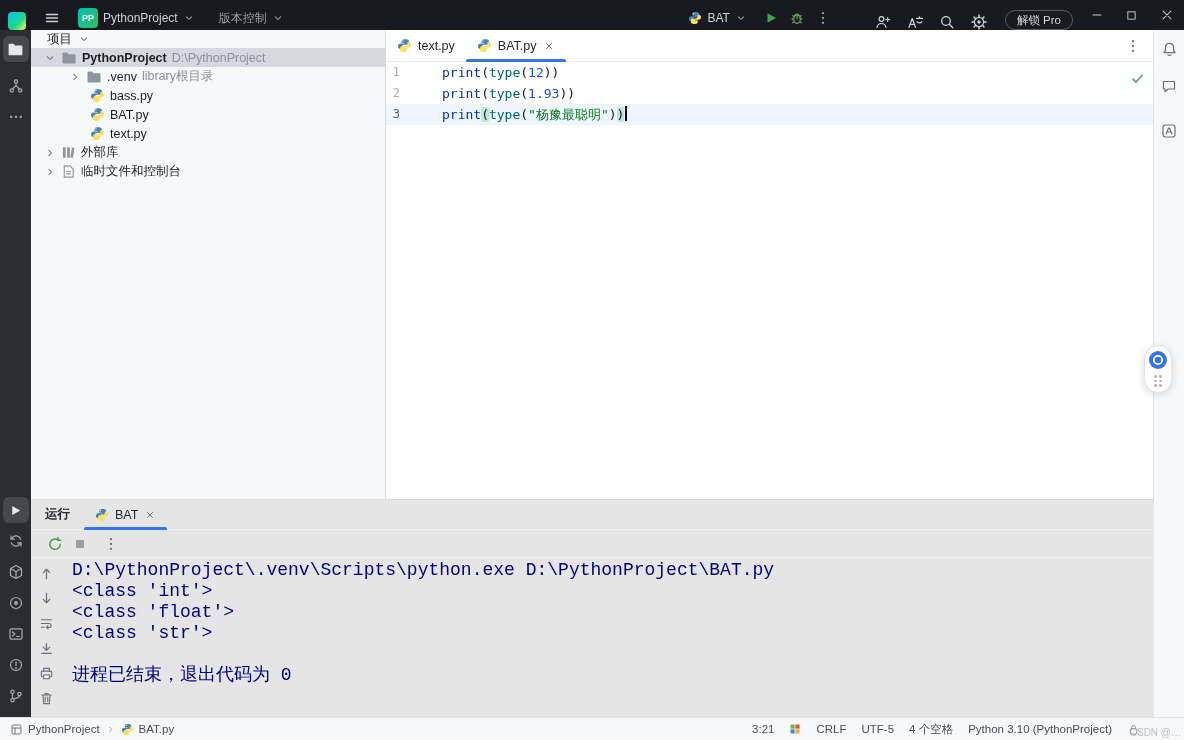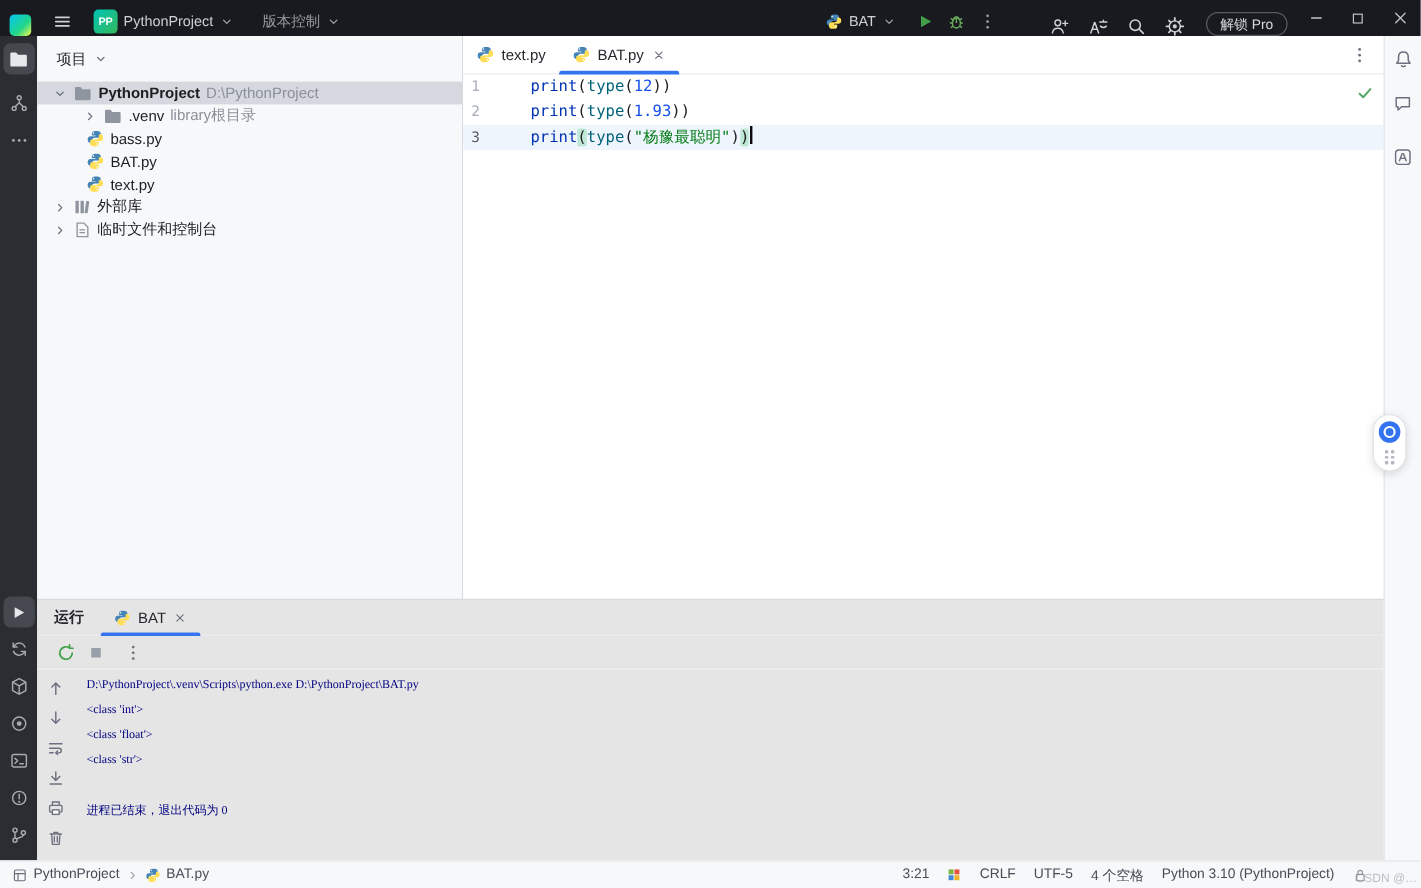--- a/index.html
+++ b/index.html
@@ -24,29 +24,29 @@
 
 
 .left-strip{position:absolute;top:30px;left:0;width:31px;bottom:23px;background:#2b2d32;display:flex;flex-direction:column;align-items:center;padding:6px 0 8px}
 .strip-btn{width:26px;height:26px;border-radius:6px;display:flex;align-items:center;justify-content:center;color:#a8abb2;margin-bottom:8px}
 .strip-btn.active{background:#45484e;color:#e5e7ea}
 .strip-spacer{margin-top:auto}
 .left-strip .strip-btn{margin-bottom:5px}
 
 
 .project-panel{position:absolute;top:30px;left:31px;width:355px;height:469px;background:#f7f8fa;border-right:1px solid #d9dbe0}
-.pp-header{height:38px;display:flex;align-items:center;gap:6px;padding-left:16px;font-size:12.5px;color:#27282e}
+.pp-header{height:18px;display:flex;align-items:center;gap:6px;padding-left:16px;font-size:12.5px;color:#27282e}
 .tree{font-size:12.5px}
 .tree-row{height:19px;display:flex;align-items:center;gap:5px;white-space:nowrap}
 .tree-row .chevbox{width:12px;height:12px;display:flex;align-items:center;justify-content:center;color:#6c707e}
 .tree-row.selected{background:#d5d8de}
 .tree-row .lbl{color:#1d1e22}
 .tree-row .lbl.b{font-weight:bold}
 .tree-row .hint{color:#8c9099;margin-left:0}
-.pad0{padding-left:13px}.pad1{padding-left:38px}.pad2{padding-left:41px}
+.pad0{padding-left:13px}.pad1{padding-left:38px}.pad2{padding-left:59px}
 .folder-c{color:#8f959e}
 
 
 .editor{position:absolute;top:30px;left:386px;width:767px;height:469px;background:#fff}
 .tabbar{height:32px;display:flex;align-items:center;border-bottom:1px solid #ebecf0;font-size:12.5px}
 .tab{height:32px;display:flex;align-items:center;gap:6px;padding:0 11px;position:relative;color:#27282e}
 .tab.active::after{content:"";position:absolute;left:0;right:0;bottom:0;height:3px;background:#3574f0;border-radius:2px 2px 0 0}
 .tabbar-more{margin-left:auto;padding-right:12px;color:#6c707e}
 .code-area{position:relative;font-family:"DejaVu Sans Mono","Liberation Mono",monospace;font-size:13px}
 .code-line{display:flex;height:21px;line-height:21px}
@@ -66,21 +66,21 @@
 .drag-dots{display:grid;grid-template-columns:repeat(2,3px);gap:2px}
 .drag-dots i{width:2.5px;height:2.5px;border-radius:50%;background:#b5b8bf}
 
 
 .run-panel{position:absolute;top:499px;left:31px;width:1122px;height:218px;background:#e5e5e5;border-top:1px solid #d9dbe0}
 .run-tabbar{height:30px;display:flex;align-items:center;border-bottom:1px solid #ebecf0;font-size:12.5px}
 .run-title{font-weight:bold;padding:0 14px;color:#27282e}
 .run-toolbar{height:28px;display:flex;align-items:center;gap:9px;padding-left:16px;border-bottom:1px solid #f0f1f3}
 .run-body{display:flex;height:158px}
 .run-gutter{flex:none;width:31px;display:flex;flex-direction:column;align-items:center;padding-top:5px;gap:5px;color:#6c707e}
-.console{flex:1;padding:2px 0 0 10px;font-family:Liberation Serif, serif;font-size:10px}
+.console{flex:1;padding:2px 0 0 10px;font-family:Liberation Mono, monospace;font-size:18px}
 .con-line{min-height:21px;line-height:21px;white-space:pre;color:#000080}
 .gut-btn{width:20px;height:20px;display:flex;align-items:center;justify-content:center;color:#6c707e}
 .green{color:#3fa045}.gray{color:#9aa0aa}
 
 
 .statusbar{position:absolute;left:0;right:0;bottom:0;height:23px;background:#f7f8fa;border-top:1px solid #e2e4e8;display:flex;align-items:center;font-size:11.5px;color:#494b57;padding:0 10px}
 .sb-left{display:flex;align-items:center;gap:5px}
 .sb-right{margin-left:auto;display:flex;align-items:center;gap:15px;padding-right:34px}
 .sb-item{display:flex;align-items:center;gap:4px}
 .watermark{position:absolute;right:3px;bottom:2px;font-size:10px;color:#8a8f98;opacity:.55}

